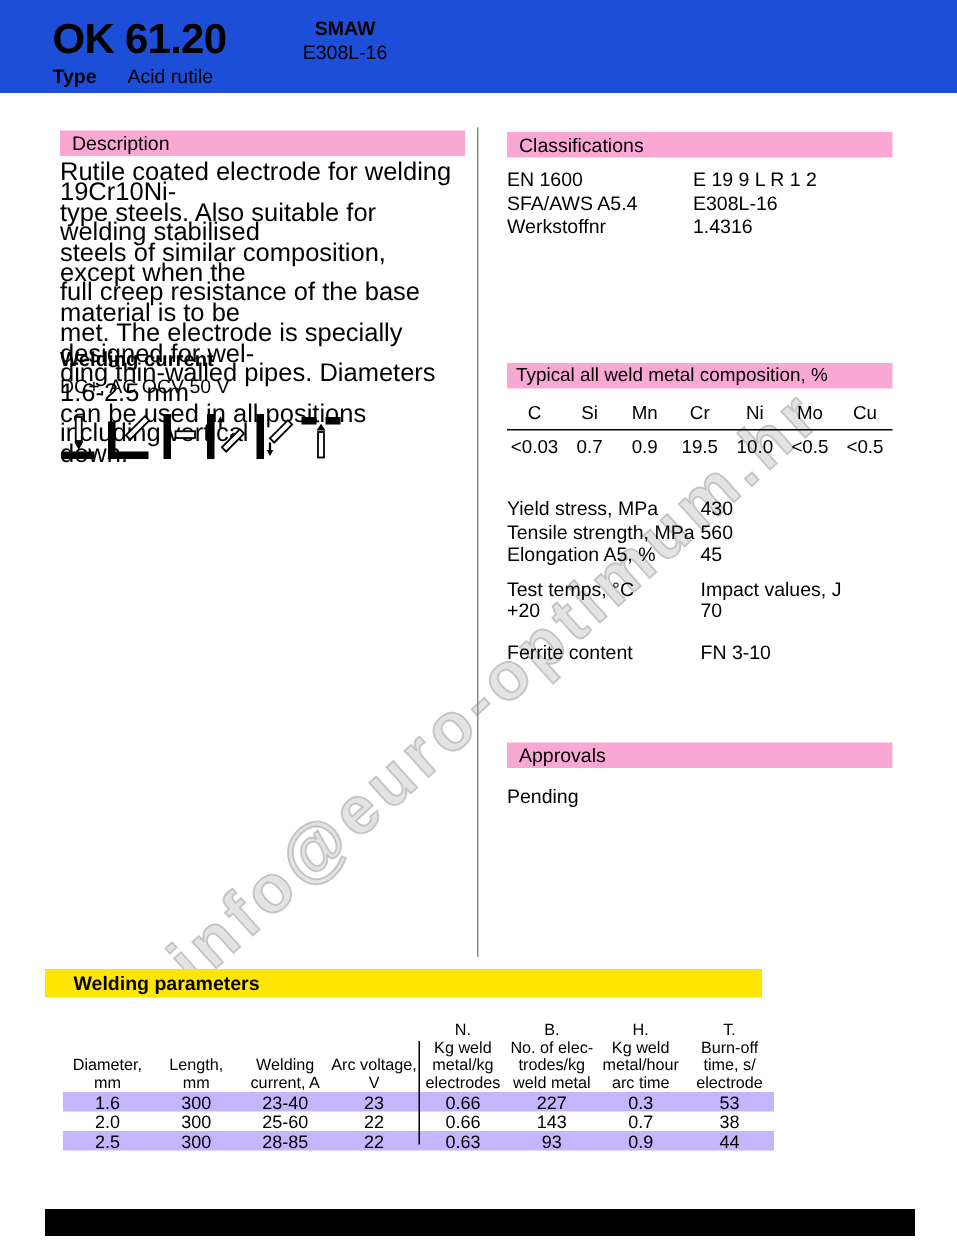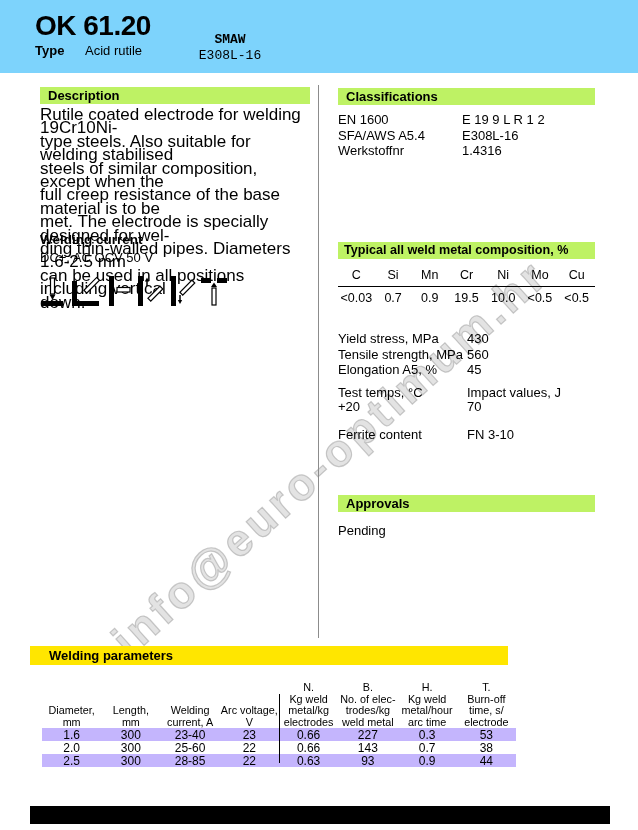--- a/index.html
+++ b/index.html
@@ -1,28 +1,28 @@
 <!DOCTYPE html>
 <html><head>
 <meta charset="utf-8">
 <style>
   html,body { margin:0; padding:0; background:#fff; }
   .page {
     position:relative; width:638px; height:830px; background:#ffffff;
     font-family:"Liberation Sans", sans-serif; color:#000; overflow:hidden;
   }
   
-  .header-band { position:absolute; left:0; top:0; width:638px; height:73px; background:#7dd3fc; }
+  .header-band { position:absolute; left:0; top:0; width:638px; height:62px; background:#1d4ed8; }
   .product-title { position:absolute; left:35px; top:10px; font-size:28px; font-weight:bold; letter-spacing:-0.5px; }
   .type-row { position:absolute; left:35px; top:43px; font-size:13px; }
   .type-label { font-weight:bold; display:inline-block; width:50px; }
-  .process-block { position:absolute; left:170px; top:32px; width:120px; text-align:center; font-size:13px; line-height:16px;font-family:Liberation Mono, monospace; }
+  .process-block { position:absolute; left:170px; top:11px; width:120px; text-align:center; font-size:13px; line-height:16px; }
   .process-name { font-weight:bold; }
   
-  .secbar { background:#bef264; font-weight:bold; font-size:13px; line-height:17px; height:17px; padding-left:8px; }
+  .secbar { background:#f9a8d4; font-weight:normal; font-size:13px; line-height:17px; height:17px; padding-left:8px; }
   .secbar.small { font-size:12.6px; padding-left:6px; }
   
   .col-left  { position:absolute; left:40px;  top:87px; width:270px; }
   .col-right { position:absolute; left:338px; top:88px; width:257px; }
   .col-divider { position:absolute; left:318px; top:85px; width:1px; height:553px; background:#8C8C8C; }
   .abs { position:absolute; left:0; right:0; }
   .desc-text { font-size:17px; line-height:13.4px; white-space:pre-line; }
   .subhead { font-size:13.5px; font-weight:bold; }
   .plain { font-size:13px; }
   

